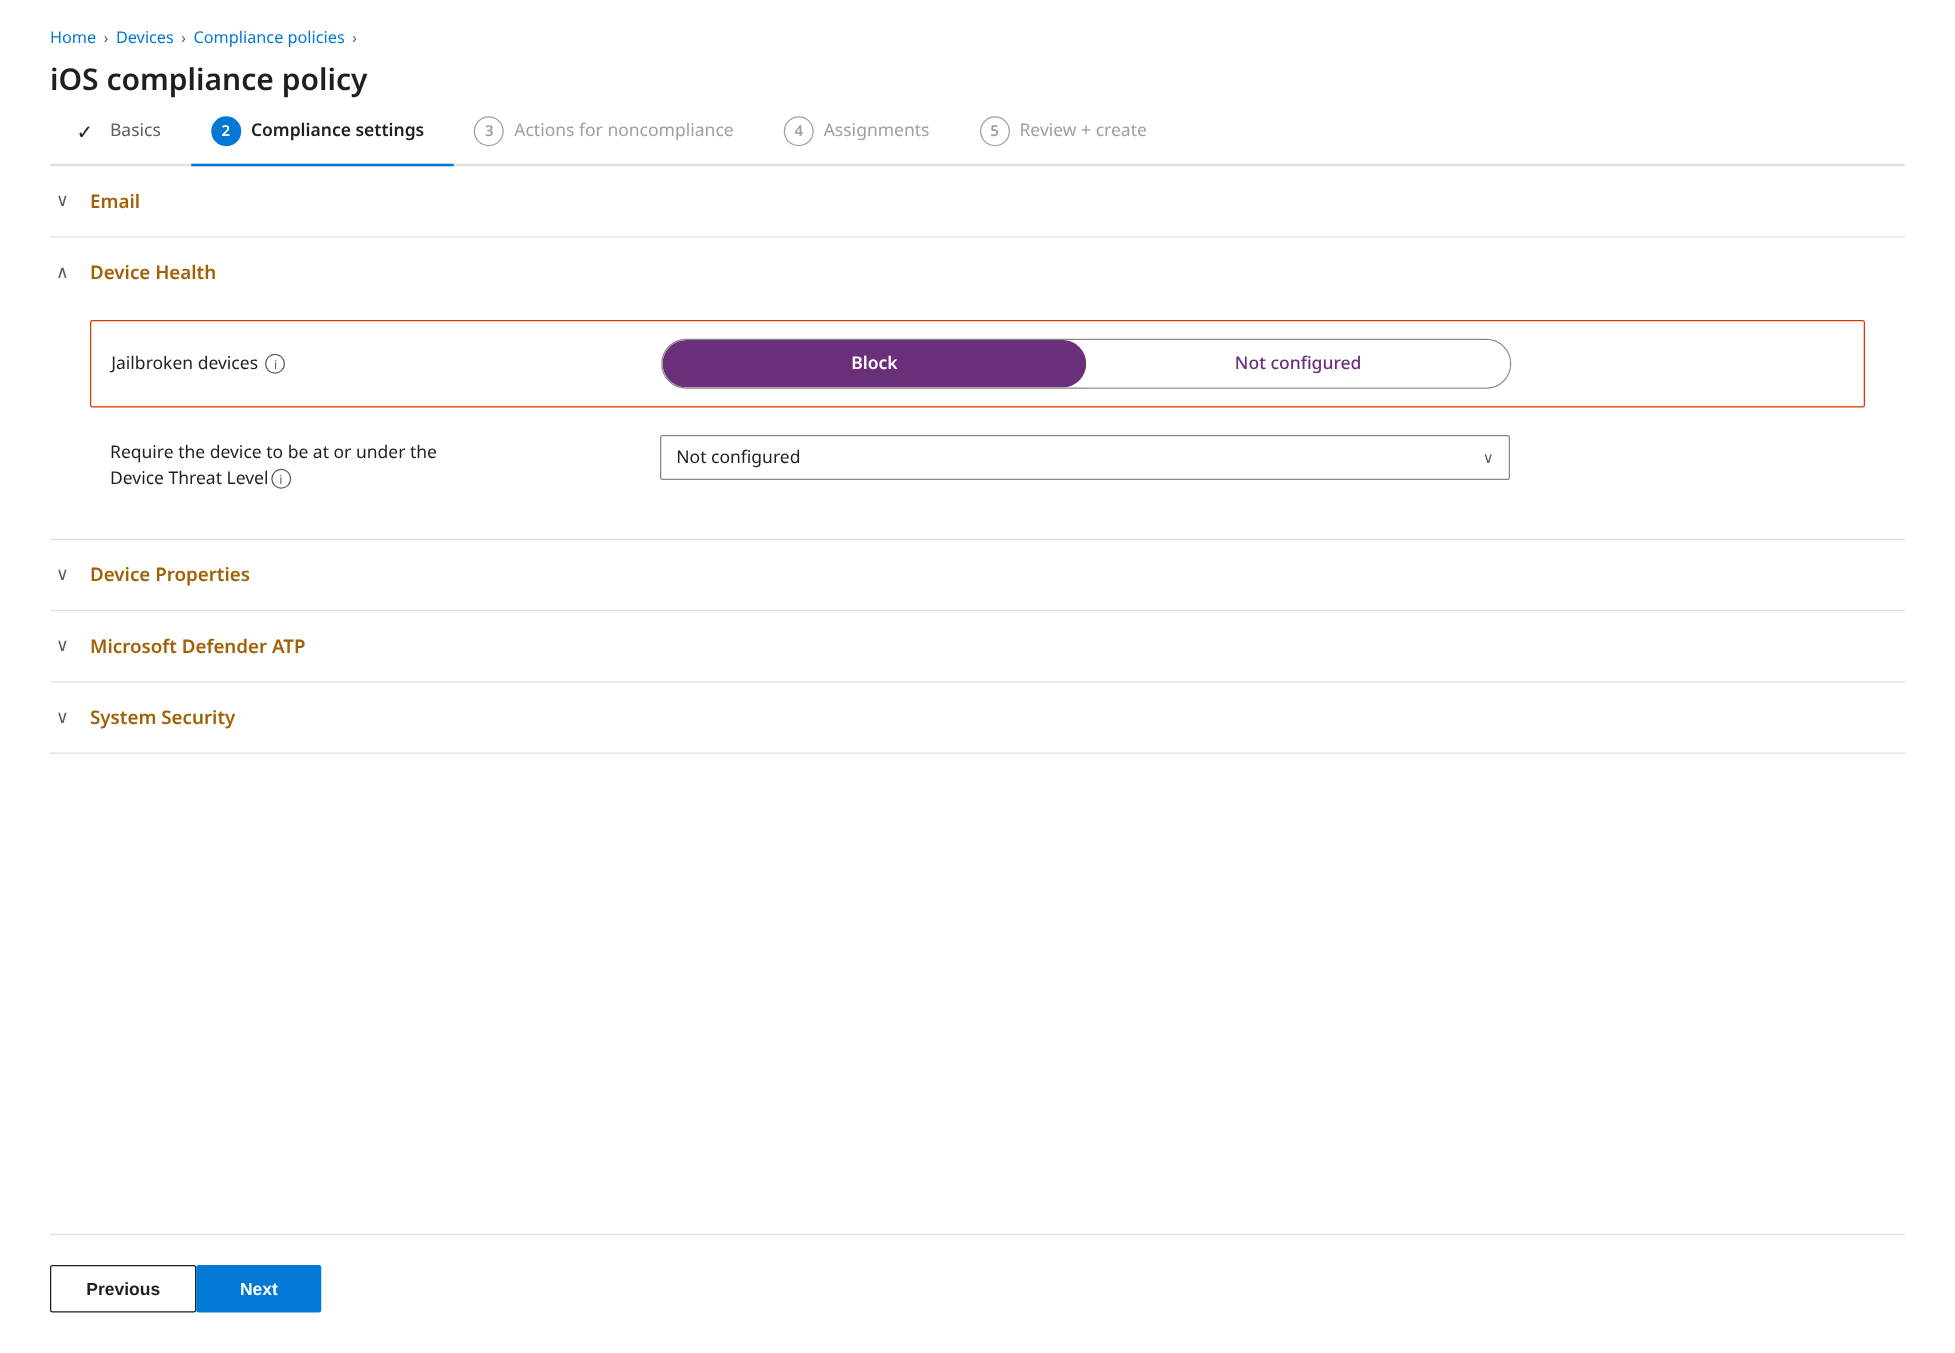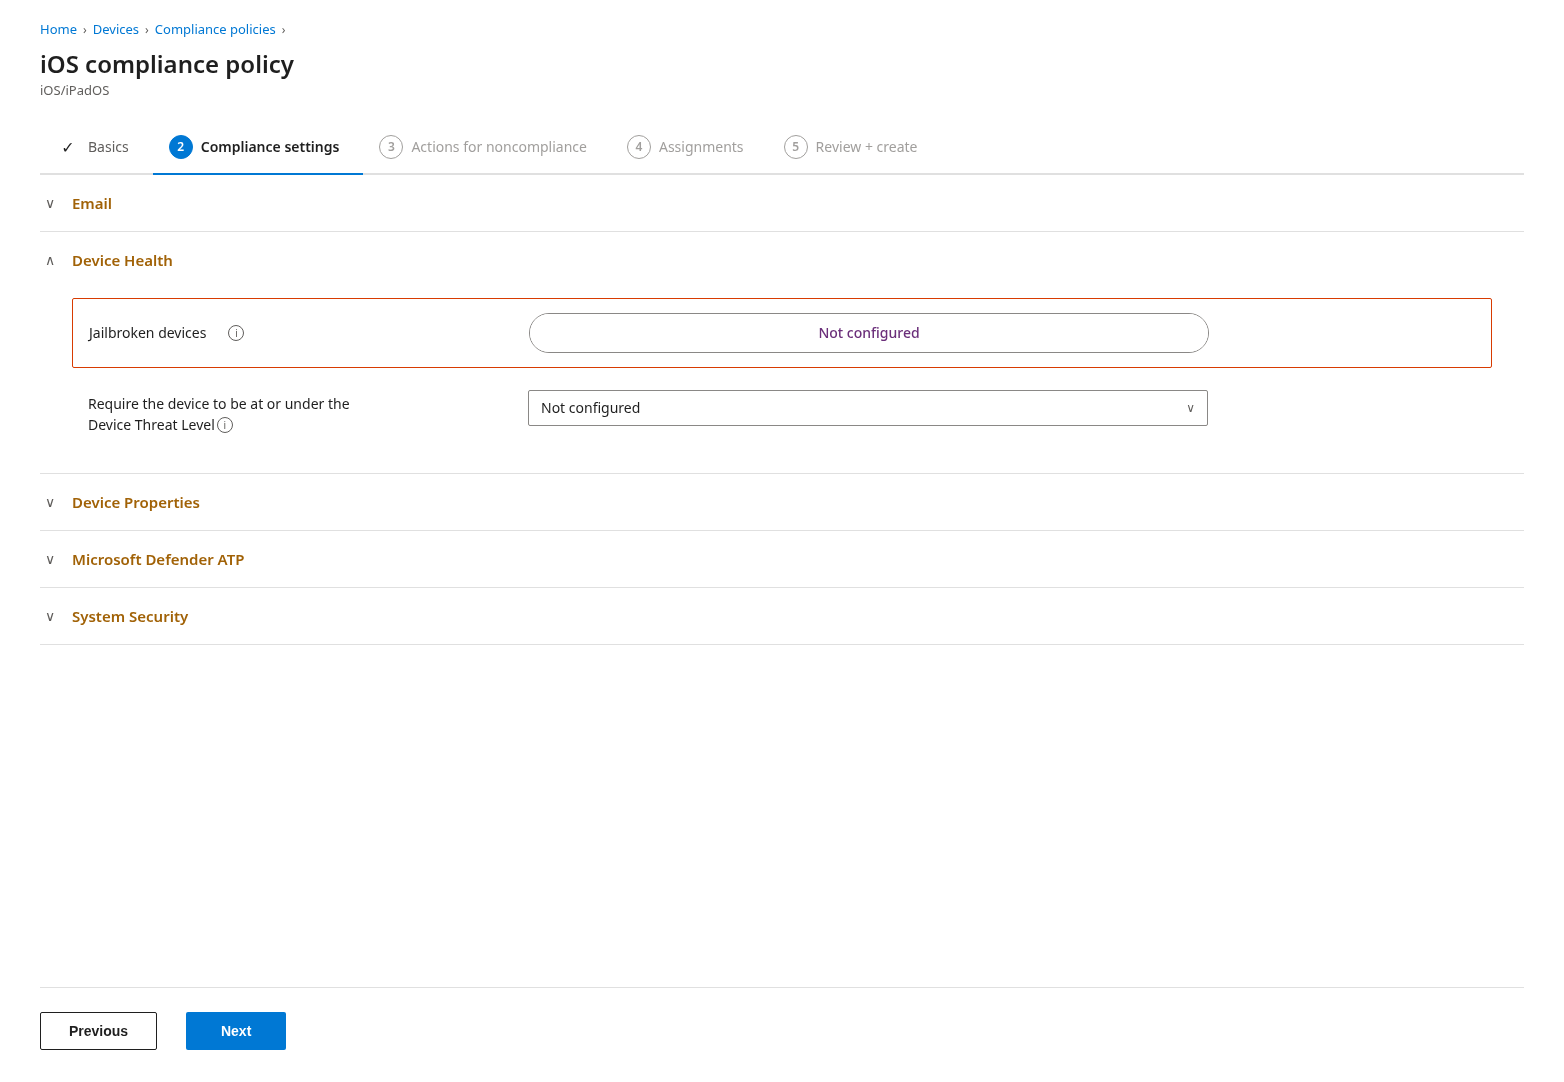--- a/index.html
+++ b/index.html
@@ -151,21 +151,21 @@
       align-items: center;
       gap: 20px;
       margin: 14px 32px;
       padding: 14px 16px;
       border: 1.5px solid #d83b01;
       border-radius: 2px;
     }
     .setting-label {
       display: flex;
       align-items: center;
-      gap: 22px;
+      gap: 6px;
       flex: 0 0 420px;
       font-size: 14px;
       color: #1f1f1f;
     }
     .info-icon {
       width: 16px;
       height: 16px;
       border-radius: 50%;
       border: 1.5px solid #605e5c;
       display: flex;
@@ -246,21 +246,21 @@
       cursor: pointer;
       margin-top: 4px;
     }
     .dropdown-chevron {
       font-size: 12px;
       color: #605e5c;
     }
     
     .footer {
       display: flex;
-      gap: 29px;
+      gap: 0;
       padding: 24px 0 12px 0;
       border-top: 1px solid #e0e0e0;
       margin-top: auto;
     }
     .btn-previous {
       padding: 10px 28px;
       border: 1.5px solid #1f1f1f;
       background: #fff;
       color: #1f1f1f;
       font-size: 14px;
@@ -289,21 +289,20 @@
   <nav class="breadcrumb">
     <a href="#">Home</a>
     <span class="breadcrumb-sep">›</span>
     <a href="#">Devices</a>
     <span class="breadcrumb-sep">›</span>
     <a href="#">Compliance policies</a>
     <span class="breadcrumb-sep">›</span>
   </nav>
 
   <h1 class="page-title">iOS compliance policy</h1>
-  <p class="page-subtitle">iOS/iPadOS</p>
 
   <div class="wizard-steps">
 
     <div class="wizard-step">
       <span class="step-check">✓</span>
       <span>Basics</span>
     </div>
 
     <div class="wizard-step active">
       <span class="step-circle active">2</span>
@@ -339,20 +338,21 @@
         <span class="chevron-icon">∧</span>
         <span class="section-title">Device Health</span>
       </div>
 
       <div class="setting-row">
         <div class="setting-label">
           <span>Jailbroken devices</span>
           <span class="info-icon">i</span>
         </div>
         <div class="toggle-switch">
+          <div class="toggle-option selected">Block</div>
           <div class="toggle-option unselected">Not configured</div>
         </div>
       </div>
 
       <div class="dropdown-row">
         <div class="dropdown-label">
           <span>Require the device to be at or under the</span>
           <div class="sub-label">
             <span>Device Threat Level</span>
             <span class="info-icon">i</span>

